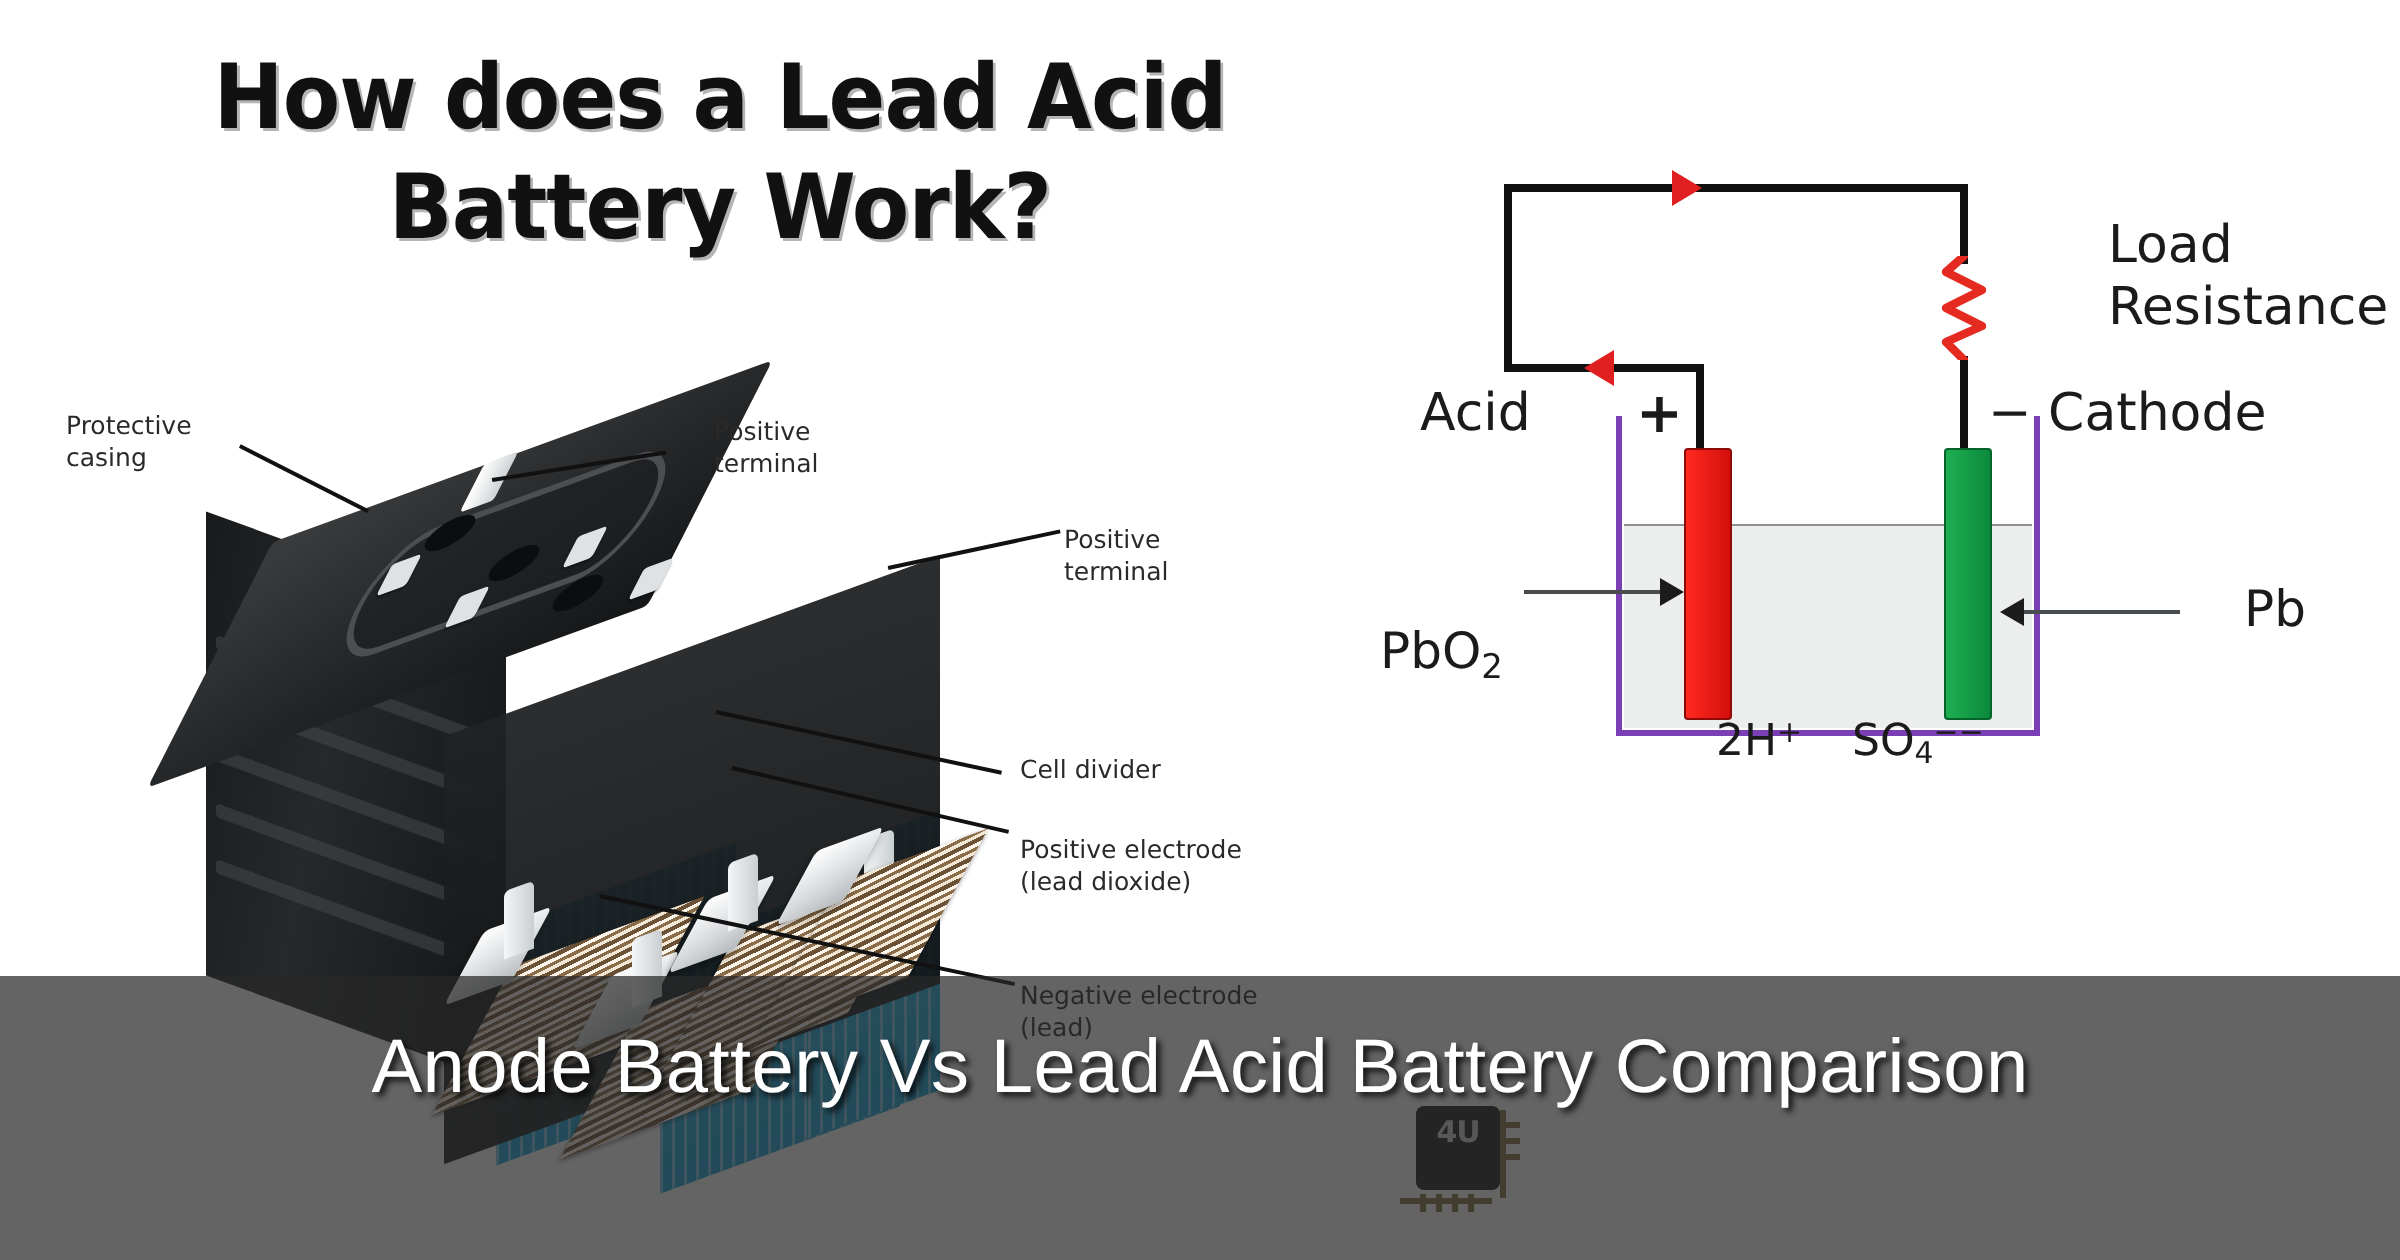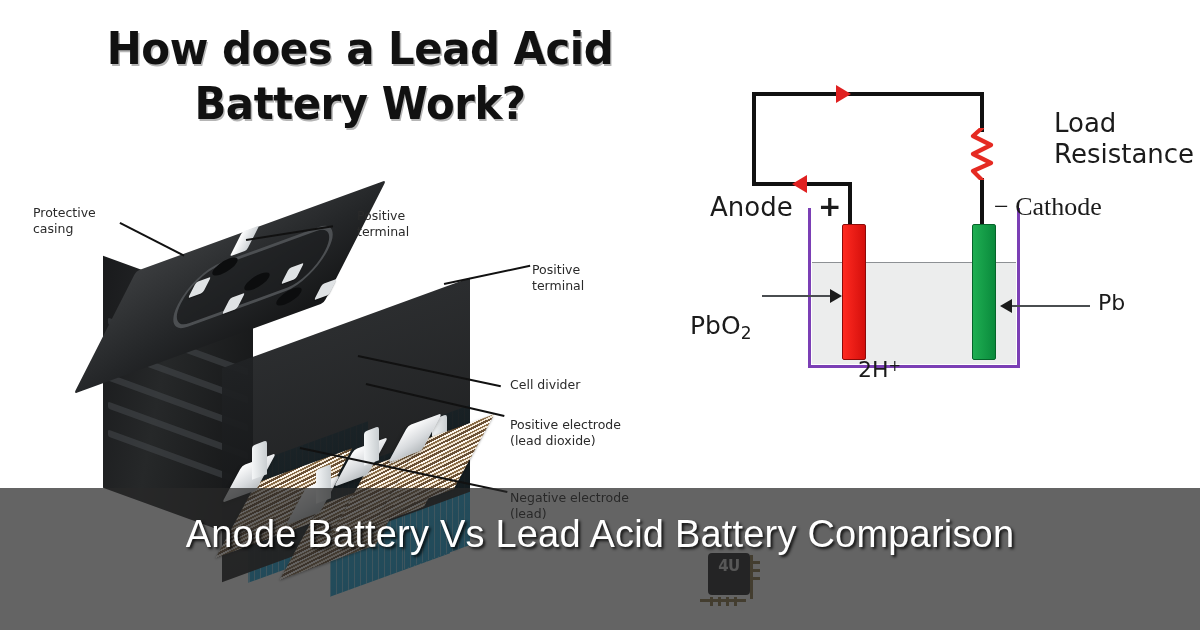--- a/index.html
+++ b/index.html
@@ -290,34 +290,37 @@
     <div class="beaker" style="left:118px;top:148px;width:212px;height:160px;"></div>
     <div class="liquid" style="left:122px;top:202px;width:204px;height:102px;"></div>
 
     <div class="electrode el-red" style="left:152px;top:164px;width:24px;height:136px;"></div>
     <div class="electrode el-green" style="left:282px;top:164px;width:24px;height:136px;"></div>
 
 
     <div class="dlabel" style="left:168px;top:272px;font-size:22px;">
       <span>2H</span><span class="sup">+</span>
     </div>
+    <div class="dlabel" style="left:236px;top:272px;font-size:22px;">
+      <span>SO</span><span class="sub">4</span><span class="sup">−−</span>
+    </div>
 
     <div class="gray-arrow-line" style="left:72px;top:235px;width:70px;"></div>
     <div class="gray-arrow-head gah-r" style="left:140px;top:229px;"></div>
     <div class="dlabel" style="left:0px;top:222px;font-size:25px;">
       <span>PbO</span><span class="sub">2</span>
     </div>
 
     <div class="gray-arrow-line" style="left:322px;top:245px;width:78px;"></div>
     <div class="gray-arrow-head gah-l" style="left:310px;top:239px;"></div>
-    <div class="dlabel" style="left:408px;top:230px;font-size:22px;">Pb</div>
-
-    <div class="dlabel" style="left:20px;top:132px;font-size:26px;">Anode</div>
+    <div class="dlabel" style="left:432px;top:230px;font-size:25px;">Pb</div>
+
+    <div class="dlabel" style="left:20px;top:132px;font-size:26px;">Acid</div>
     <div class="dlabel" style="left:128px;top:130px;font-size:28px;font-weight:600;">+</div>
-    <div class="dlabel" style="left:304px;top:132px;font-size:26px;font-family:Liberation Serif, serif;">− Cathode</div>
+    <div class="dlabel" style="left:304px;top:132px;font-size:26px;">− Cathode</div>
     <div class="dlabel" style="left:364px;top:48px;font-size:26px;line-height:1.2;">Load
 Resistance</div>
   </div>
 
   <div class="chip">
     <div class="chip-trace" style="left:0px;top:50px;width:46px;height:3px;"></div>
     <div class="chip-trace" style="left:50px;top:6px;width:3px;height:44px;"></div>
     <div class="chip-trace" style="left:10px;top:48px;width:3px;height:9px;"></div>
     <div class="chip-trace" style="left:18px;top:48px;width:3px;height:9px;"></div>
     <div class="chip-trace" style="left:26px;top:48px;width:3px;height:9px;"></div>

